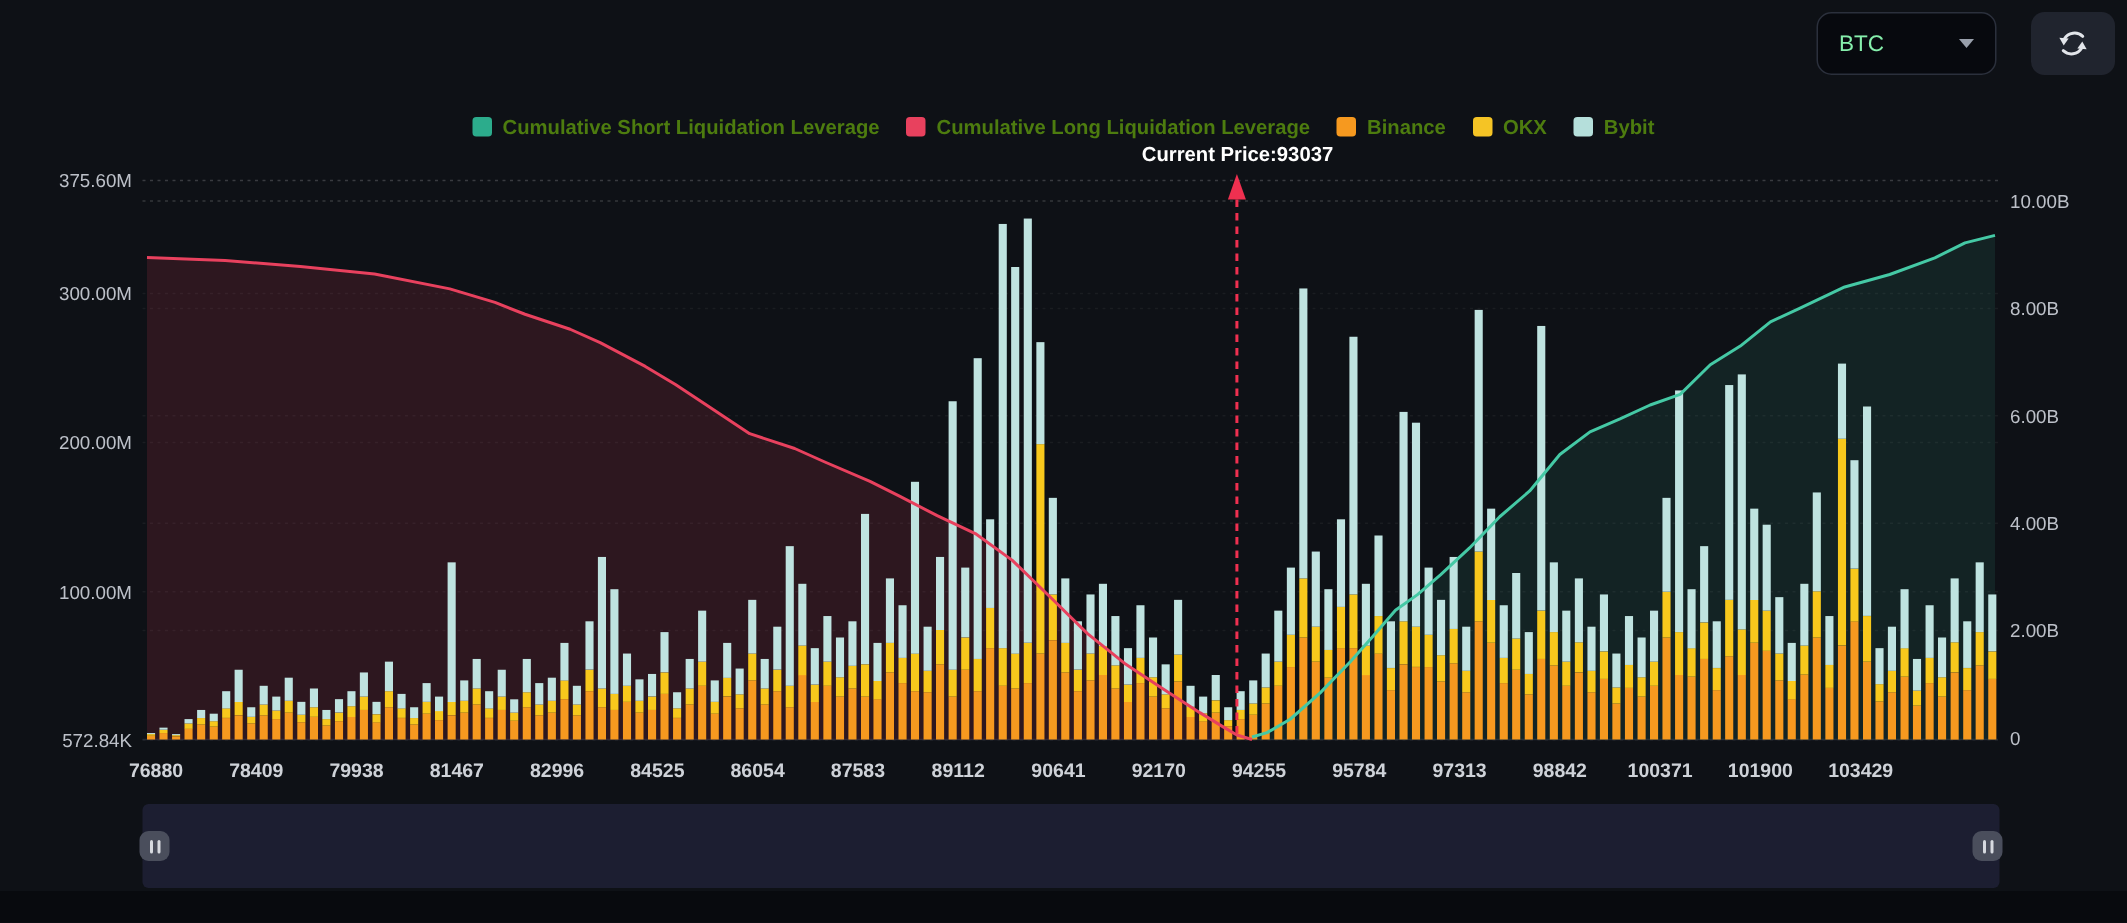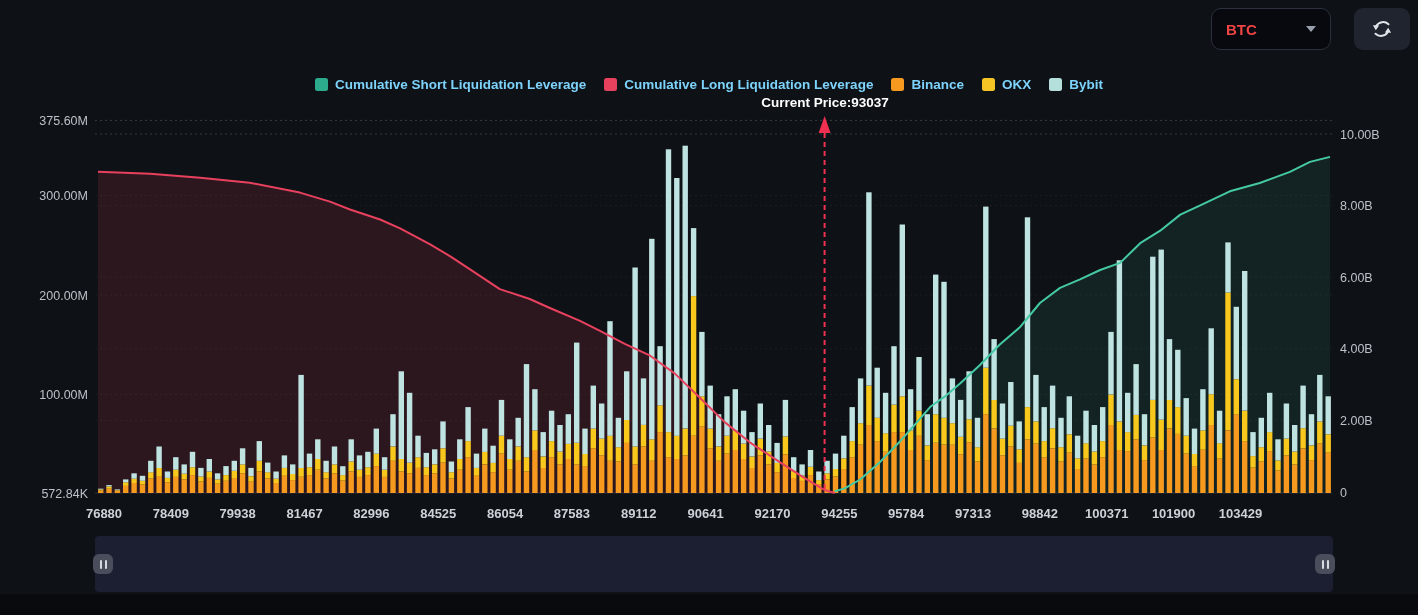--- a/index.html
+++ b/index.html
@@ -6,37 +6,37 @@
   body{width:1418px;height:615px;position:relative;overflow:hidden;
        font-family:"Liberation Sans",sans-serif;-webkit-font-smoothing:antialiased;}
   .app{position:absolute;inset:0;}
 
   
   .page-title{position:absolute;left:10px;top:12px;margin:0;font-size:22px;font-weight:700;
               color:#ffffff;letter-spacing:.2px;}
   .controls{position:absolute;top:8px;right:8px;display:flex;align-items:center;gap:23px;}
   .select{height:42px;background:#07090e;border:1px solid #2b303c;border-radius:10px;
           display:flex;align-items:center;justify-content:space-between;
-          padding:0 14px;color:#ef4444;font-size:15px;font-weight:700;box-sizing:border-box;cursor:pointer;}
+          padding:0 14px;color:#86efac;font-size:15px;font-weight:400;box-sizing:border-box;cursor:pointer;}
   .select.symbol{width:120px;}
   .select.period{width:148px;}
   .caret-down{width:0;height:0;border-left:5px solid transparent;border-right:5px solid transparent;
               border-top:6px solid #99a0ac;}
   .updown{display:flex;flex-direction:column;align-items:center;}
   .tri-up{width:0;height:0;border-left:4px solid transparent;border-right:4px solid transparent;
           border-bottom:5px solid #8f95a0;margin-bottom:3px;}
   .tri-dn{width:0;height:0;border-left:4px solid transparent;border-right:4px solid transparent;
           border-top:5px solid #8f95a0;}
   .refresh-btn{width:56px;height:42px;background:#20242e;border:none;border-radius:9px;
                display:flex;align-items:center;justify-content:center;cursor:pointer;}
 
   
   #legend{position:absolute;top:77px;left:0;right:0;display:flex;justify-content:center;
           align-items:center;gap:18px;}
-  .li{display:flex;align-items:center;gap:7px;color:#7dd3fc;font-size:13.5px;font-weight:600;cursor:pointer;}
+  .li{display:flex;align-items:center;gap:7px;color:#4d7c0f;font-size:13.5px;font-weight:600;cursor:pointer;}
   .li i{width:13px;height:13px;border-radius:2.5px;display:inline-block;}
 
   #current-price{position:absolute;left:825px;top:95px;transform:translateX(-50%);
                  color:#ffffff;font-size:13.5px;font-weight:700;white-space:nowrap;}
 
   
   #chart{position:absolute;left:0;top:0;}
   #chart text{font-family:"Liberation Sans",sans-serif;}
   .axis{fill:#bcc0c8;font-size:12.5px;}
   .xt{fill:#ced2d8;font-size:13px;font-weight:600;}

